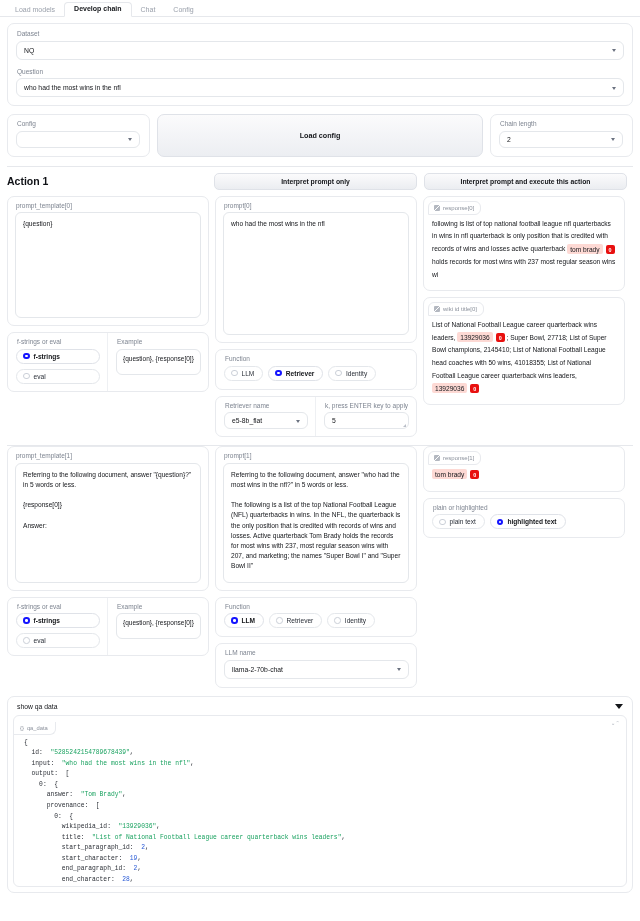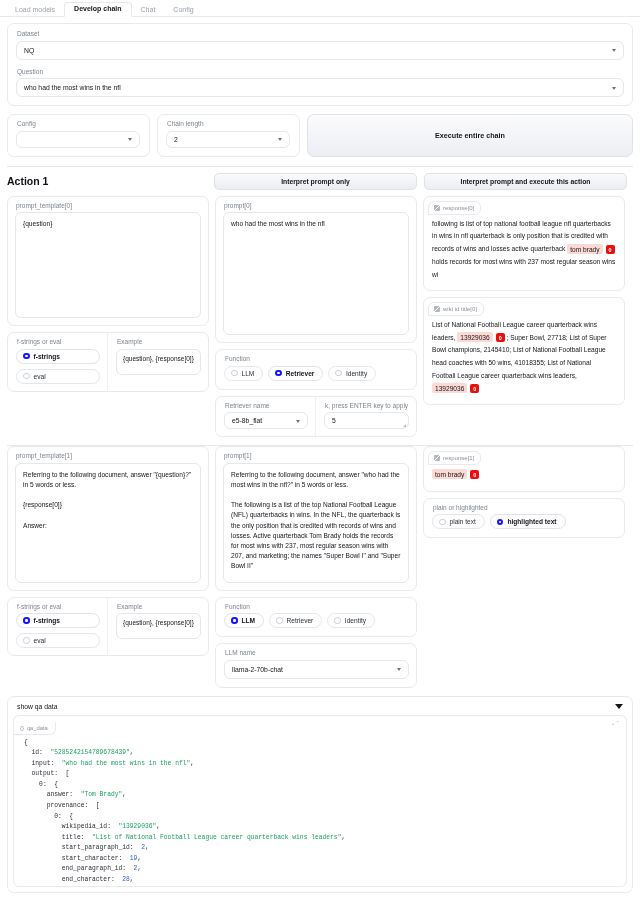--- a/index.html
+++ b/index.html
@@ -279,28 +279,28 @@
   </div>
 
   <div class="cfgrow">
     <div class="card cfgcell c-config">
       <div class="lbl">Config</div>
       <div class="inputbox small-sel selnarrow">
         <span></span>
         <span class="caret"></span>
       </div>
     </div>
+    <div class="btn">Load config</div>
     <div class="card cfgcell c-chain">
       <div class="lbl">Chain length</div>
       <div class="inputbox small-sel selnarrow">
         <span>2</span>
         <span class="caret"></span>
       </div>
     </div>
-    <div class="btn">Execute entire chain</div>
   </div>
 
   <div class="divider"></div>
 
   <div class="act-head">
     <div class="act-title">Action 1</div>
     <div class="act-btn w1">Interpret prompt only</div>
     <div class="act-btn w2">Interpret prompt and execute this action</div>
   </div>
 

